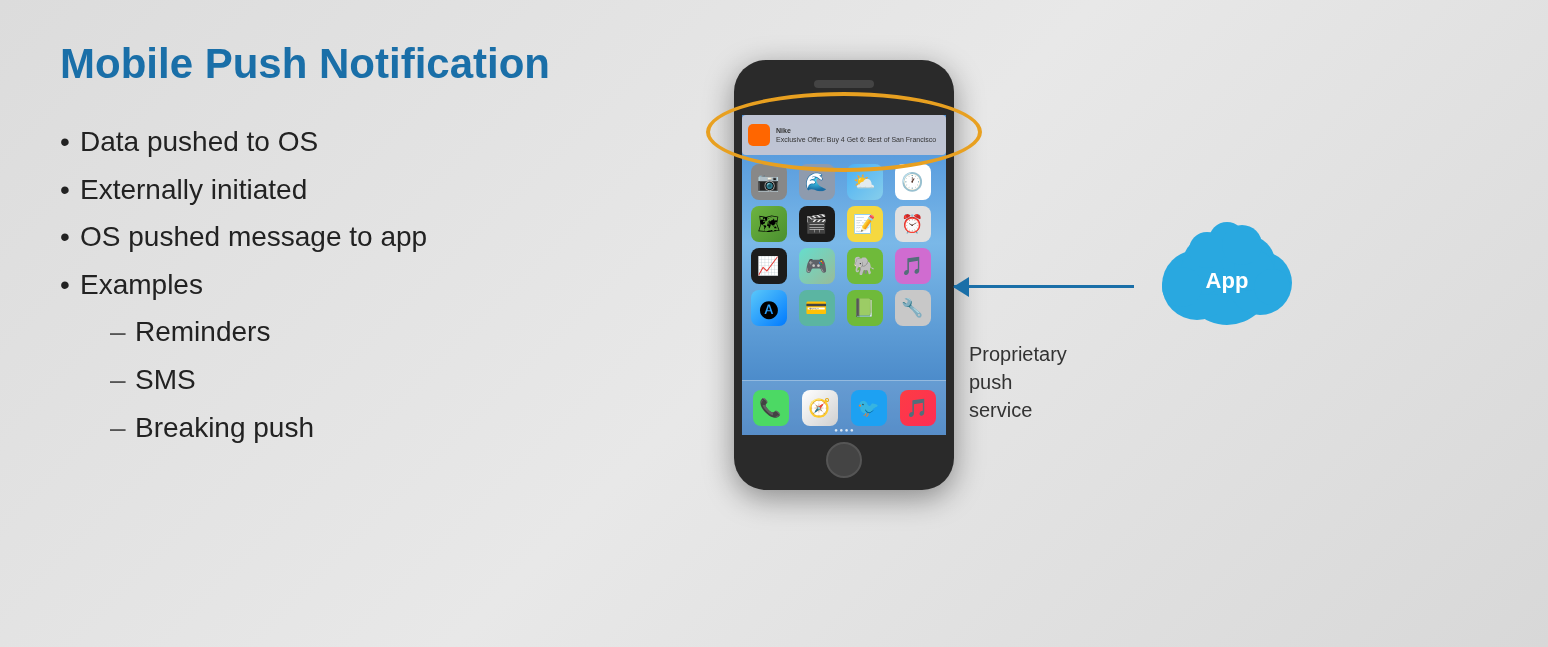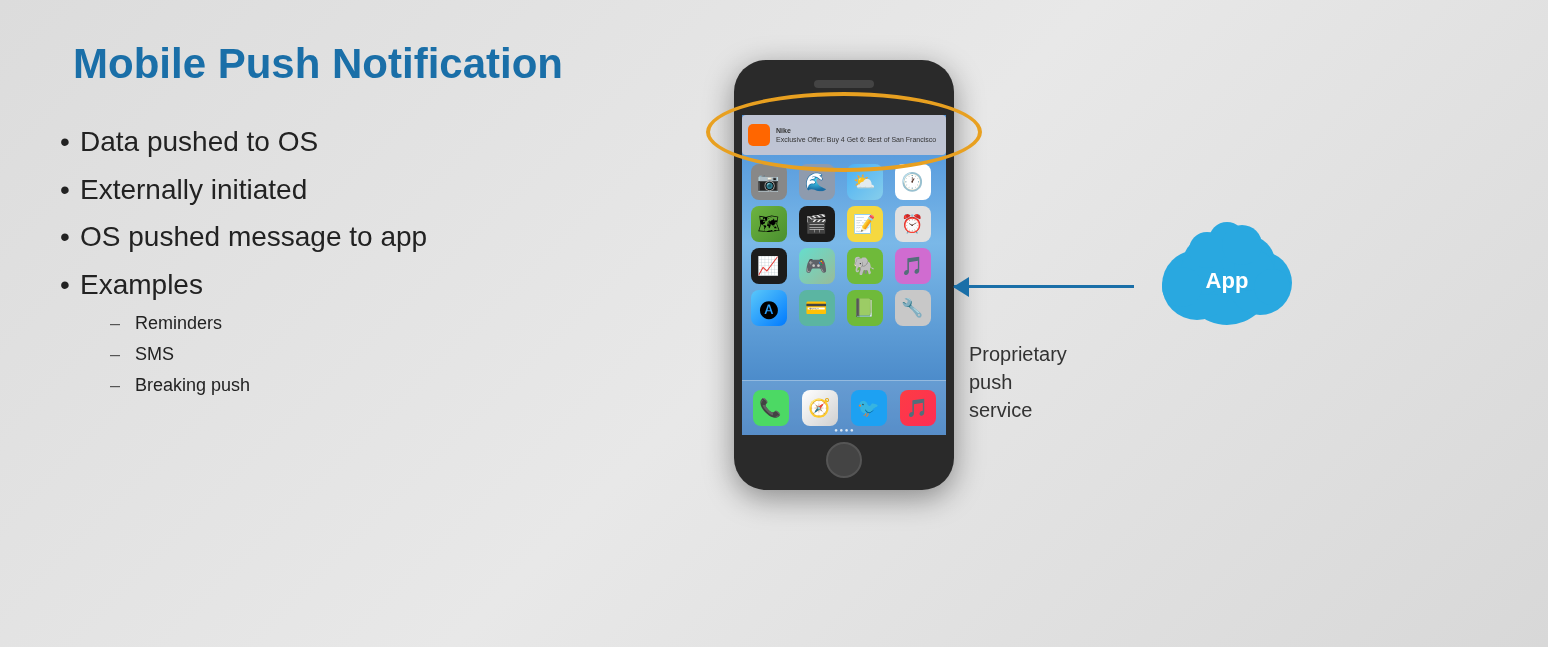--- a/index.html
+++ b/index.html
@@ -18,21 +18,20 @@
       background: linear-gradient(135deg, #dcdcdc 0%, #e8e8e8 50%, #d8d8d8 100%);
       padding: 40px 60px;
       position: relative;
     }
 
     .title {
       font-size: 42px;
       font-weight: bold;
       color: #1a6fa8;
       margin-bottom: 30px;
-      margin-left: 13px;
     }
 
     .bullet-list {
       list-style: none;
       font-size: 28px;
       color: #222;
       line-height: 1.7;
     }
 
     .bullet-list > li {
@@ -43,21 +42,21 @@
     .bullet-list > li::before {
       content: '•';
       position: absolute;
       left: 0;
       color: #222;
     }
 
     .sub-list {
       list-style: none;
       margin-left: 30px;
-      font-size: 18px;
+      font-size: 28px;
     }
 
     .sub-list li {
       position: relative;
       padding-left: 25px;
       line-height: 1.7;
     }
 
     .sub-list li::before {
       content: '–';

